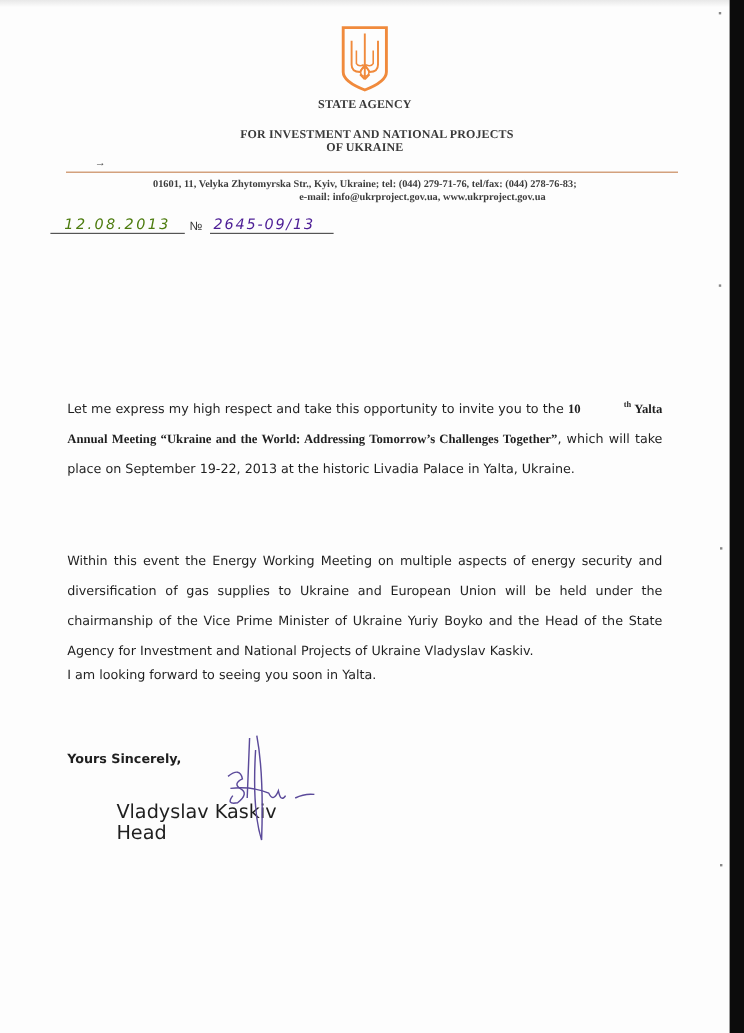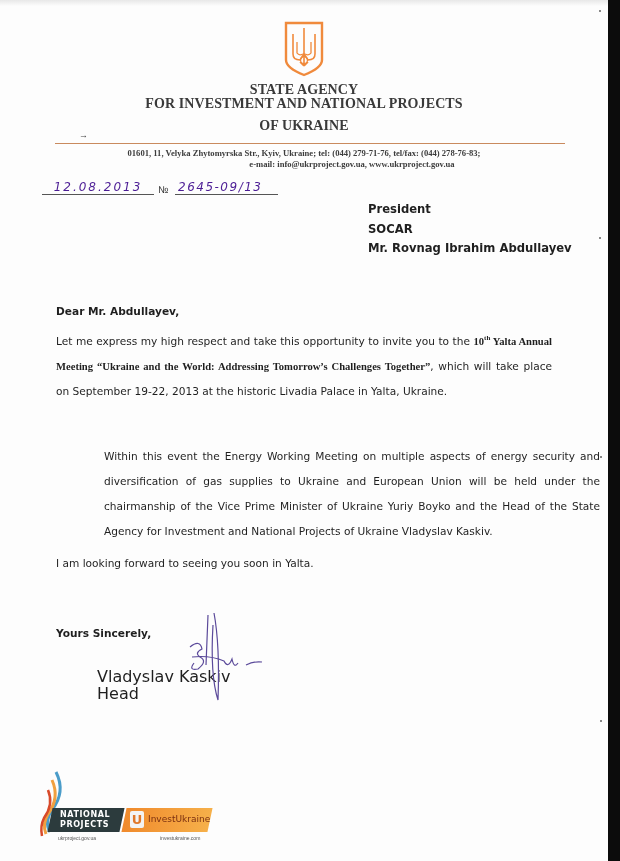--- a/index.html
+++ b/index.html
@@ -9,50 +9,50 @@
       font-family: "Liberation Sans", sans-serif;
       color: #1a1a1a;
     }
     .page { position: absolute; left: 0; top: 0; width: 608px; height: 861px; background: #fdfdfd; }
     .right-band { position: absolute; left: 608px; top: 0; width: 12px; height: 861px; background: #0c0c0c; }
     .top-shade { position: absolute; left: 0; top: 0; width: 608px; height: 6px; background: linear-gradient(#e8e8e8, #fdfdfd); }
 
     .emblem { position: absolute; left: 283px; top: 20px; width: 42px; height: 57px; }
 
     .agency { position: absolute; left: 0; width: 608px; text-align: center;
-      font-family: "Liberation Serif", serif; font-weight: bold; color: #3a3a3a; font-size: 14px; letter-spacing: 0.1px; }
+      font-family: "Liberation Serif", serif; font-weight: bold; color: #3a3a3a; font-size: 10px; letter-spacing: 0.1px; }
     .agency.l1 { top: 82px; }
-    .agency.l2 { top: 96px; }
+    .agency.l2 { top: 107px; padding-left: 10px; }
     .agency.l3 { top: 118px; }
 
     .arrow-mark { position: absolute; left: 79px; top: 130px; font-size: 9px; color: #444; }
     .header-rule { position: absolute; left: 55px; top: 143px; width: 510px; height: 1px; background: #c98a5e; }
 
     .address { position: absolute; left: 0; width: 608px; text-align: center;
       font-family: "Liberation Serif", serif; font-weight: bold; font-size: 8.6px; color: #3c3c3c; }
     .address.l1 { top: 148px; }
     .address.l2 { top: 159px; margin-left: 48px; }
 
     .reg { position: absolute; left: 40px; top: 180px; height: 20px; width: 240px; }
     .reg-date { position: absolute; left: 2px; top: 0; width: 112px; border-bottom: 1px solid #555;
-      font-family: "DejaVu Sans", sans-serif; font-style: italic; font-size: 12px; color: #4c1d95; letter-spacing: 2px; text-align: center; }
+      font-family: "DejaVu Sans", sans-serif; font-style: italic; font-size: 12px; color: #4d7c0f; letter-spacing: 2px; text-align: center; }
     .reg-no-label { position: absolute; left: 118px; top: 4px; font-size: 10px; color: #333; }
     .reg-no { position: absolute; left: 135px; top: 0; width: 100px; border-bottom: 1px solid #555;
       font-family: "DejaVu Sans", sans-serif; font-style: italic; font-size: 12px; color: #4c1d95; letter-spacing: 1.5px; text-align: left; padding-left: 3px; }
 
     .recipient { position: absolute; left: 368px; top: 200px; font-family: "DejaVu Sans", sans-serif; font-weight: bold; font-size: 11.6px; color: #1f1f1f; line-height: 19.5px; }
 
     .body-text { position: absolute; left: 56px; width: 496px; font-family: "DejaVu Sans", sans-serif; font-size: 10.6px; color: #1f1f1f; }
     .salutation { top: 305px; font-weight: bold; }
     .para { line-height: 25px; text-align: justify; }
     .p1 { top: 329px; }
-    .p2 { top: 444px; margin-left: 48px; }
+    .p2 { top: 456px; }
     .p3 { top: 551px; }
     .b { font-weight: bold; font-family: Liberation Serif, serif; }
-    sup { font-size: 7px; line-height: 0; }
+    sup { font-size: 7px; line-height: 0; margin-left: 36px; }
 
     .closing { position: absolute; left: 56px; top: 627px; font-family: "DejaVu Sans", sans-serif; font-weight: bold; font-size: 10.6px; color: #1f1f1f; }
     .signer { position: absolute; left: 56px; top: 668px; font-family: "DejaVu Sans", sans-serif; font-weight: normal; font-size: 16px; color: #1f1f1f; line-height: 17px; margin-left: 41px; }
     .signature { position: absolute; left: 180px; top: 605px; width: 90px; height: 100px; }
 
     .footer-logos { position: absolute; left: 30px; top: 770px; width: 180px; height: 80px; }
     .np-box { position: absolute; left: 20px; top: 38px; width: 72px; height: 24px; background: #2c3b3d; transform: skewX(-12deg); }
     .np-text { position: absolute; left: 30px; top: 40px; font-family: "DejaVu Sans", sans-serif; font-weight: bold; font-size: 8px; line-height: 9.5px; color: #ffffff; letter-spacing: 0.6px; }
     .np-url { position: absolute; left: 28px; top: 65px; font-size: 5px; color: #555; }
     .iu-box { position: absolute; left: 94px; top: 38px; width: 86px; height: 24px; background: linear-gradient(90deg, #f08a2c, #f6b04a); transform: skewX(-12deg); }
@@ -86,62 +86,39 @@
 
   <div class="address l1">01601, 11, Velyka Zhytomyrska Str., Kyiv, Ukraine; tel: (044) 279-71-76, tel/fax: (044) 278-76-83;</div>
   <div class="address l2">e-mail: info@ukrproject.gov.ua, www.ukrproject.gov.ua</div>
 
   <div class="reg">
     <span class="reg-date">12.08.2013</span>
     <span class="reg-no-label">№</span>
     <span class="reg-no">2645-09/13</span>
   </div>
 
-  <div class="recipient">
-    <div>President</div>
-    <div>SOCAR</div>
-    <div>Mr. Rovnag Ibrahim Abdullayev</div>
-  </div>
 
-  <div class="body-text salutation">Dear Mr. Abdullayev,</div>
 
   <div class="body-text para p1"><span>Let me express my high respect and take this opportunity to invite you to the </span><span class="b">10</span><sup class="b">th</sup><span class="b"> Yalta Annual Meeting “Ukraine and the World: Addressing Tomorrow’s Challenges Together”</span><span>, which will take place on September 19-22, 2013 at the historic Livadia Palace in Yalta, Ukraine.</span></div>
 
   <div class="body-text para p2">Within this event the Energy Working Meeting on multiple aspects of energy security and diversification of gas supplies to Ukraine and European Union will be held under the chairmanship of the Vice Prime Minister of Ukraine Yuriy Boyko and the Head of the State Agency for Investment and National Projects of Ukraine Vladyslav Kaskiv.</div>
   <div class="body-text para p3">I am looking forward to seeing you soon in Yalta.</div>
 
   <div class="closing">Yours Sincerely,</div>
   <div class="signer">
     <div>Vladyslav Kaskiv</div>
     <div>Head</div>
   </div>
 
   <svg class="signature" viewBox="0 0 90 100">
     <path d="M28 10 L26 60 M34 8 Q40 40 38 95 Q30 70 33 20" fill="none" stroke="#5b4a9a" stroke-width="1.2"></path>
     <path d="M10 42 Q20 34 22 44 Q14 48 20 52 Q28 56 18 64 Q8 66 14 58" fill="none" stroke="#5b4a9a" stroke-width="1.2"></path>
     <path d="M12 52 Q30 50 44 56 Q48 64 52 54 Q54 64 58 58" fill="none" stroke="#5b4a9a" stroke-width="1.2"></path>
     <path d="M66 60 Q74 56 82 57" fill="none" stroke="#5b4a9a" stroke-width="1.2"></path>
   </svg>
 
-  <div class="footer-logos">
-    <svg class="swoosh" viewBox="0 0 40 70">
-      <path d="M26 2 Q36 22 22 40 Q14 52 20 62" fill="none" stroke="#4a9cc9" stroke-width="3"></path>
-      <path d="M22 10 Q30 28 18 44 Q12 54 16 64" fill="none" stroke="#f0a040" stroke-width="3"></path>
-      <path d="M18 20 Q24 34 14 48 Q10 56 12 66" fill="none" stroke="#d84a2a" stroke-width="2.5"></path>
-    </svg>
-    <div class="np-box"></div>
-    <div class="np-text">
-      <div>NATIONAL</div>
-      <div>PROJECTS</div>
-    </div>
-    <div class="np-url">ukrproject.gov.ua</div>
-    <div class="iu-box"></div>
-    <div class="iu-u">U</div>
-    <div class="iu-text">InvestUkraine</div>
-    <div class="iu-url">investukraine.com</div>
-  </div>
 
   <div class="speck" style="left:599px;top:10px;"></div>
   <div class="speck" style="left:599px;top:237px;"></div>
   <div class="speck" style="left:600px;top:456px;"></div>
   <div class="speck" style="left:600px;top:720px;"></div>
 </div>
 <div class="right-band"></div>
 
 </body></html>

